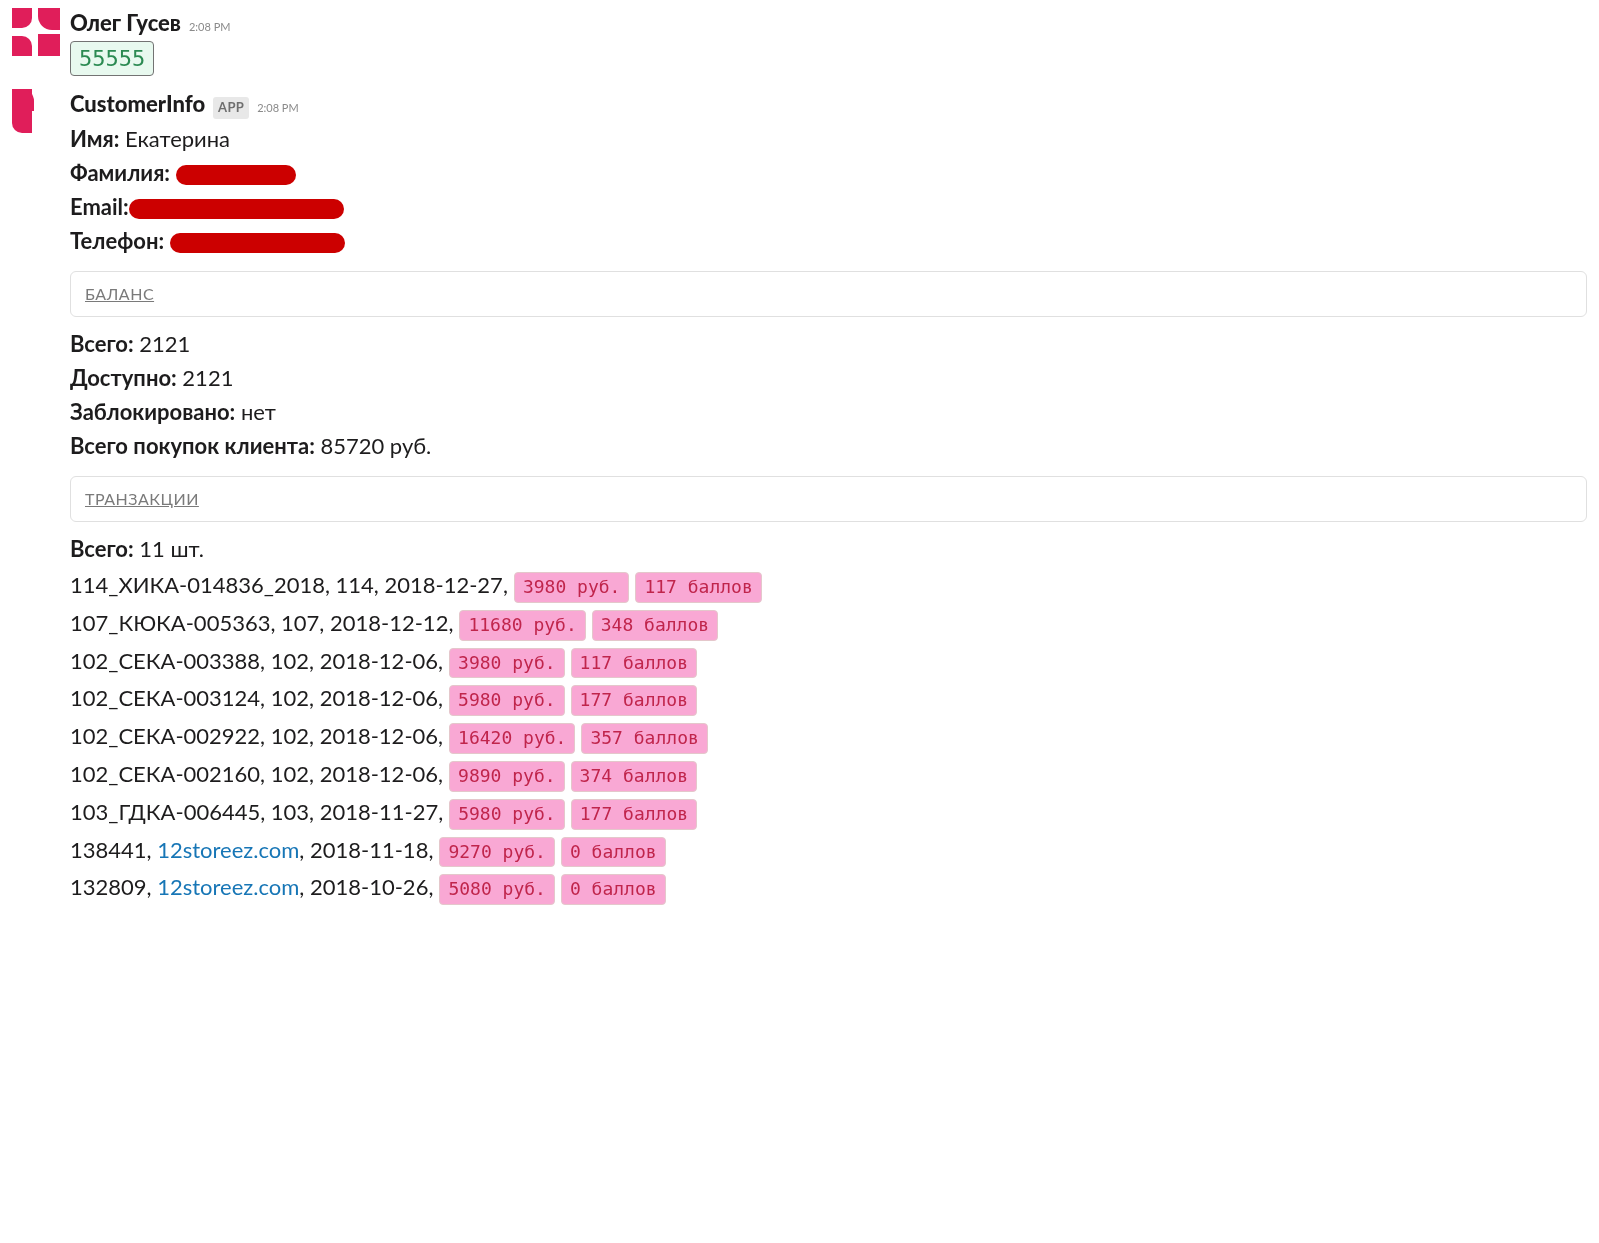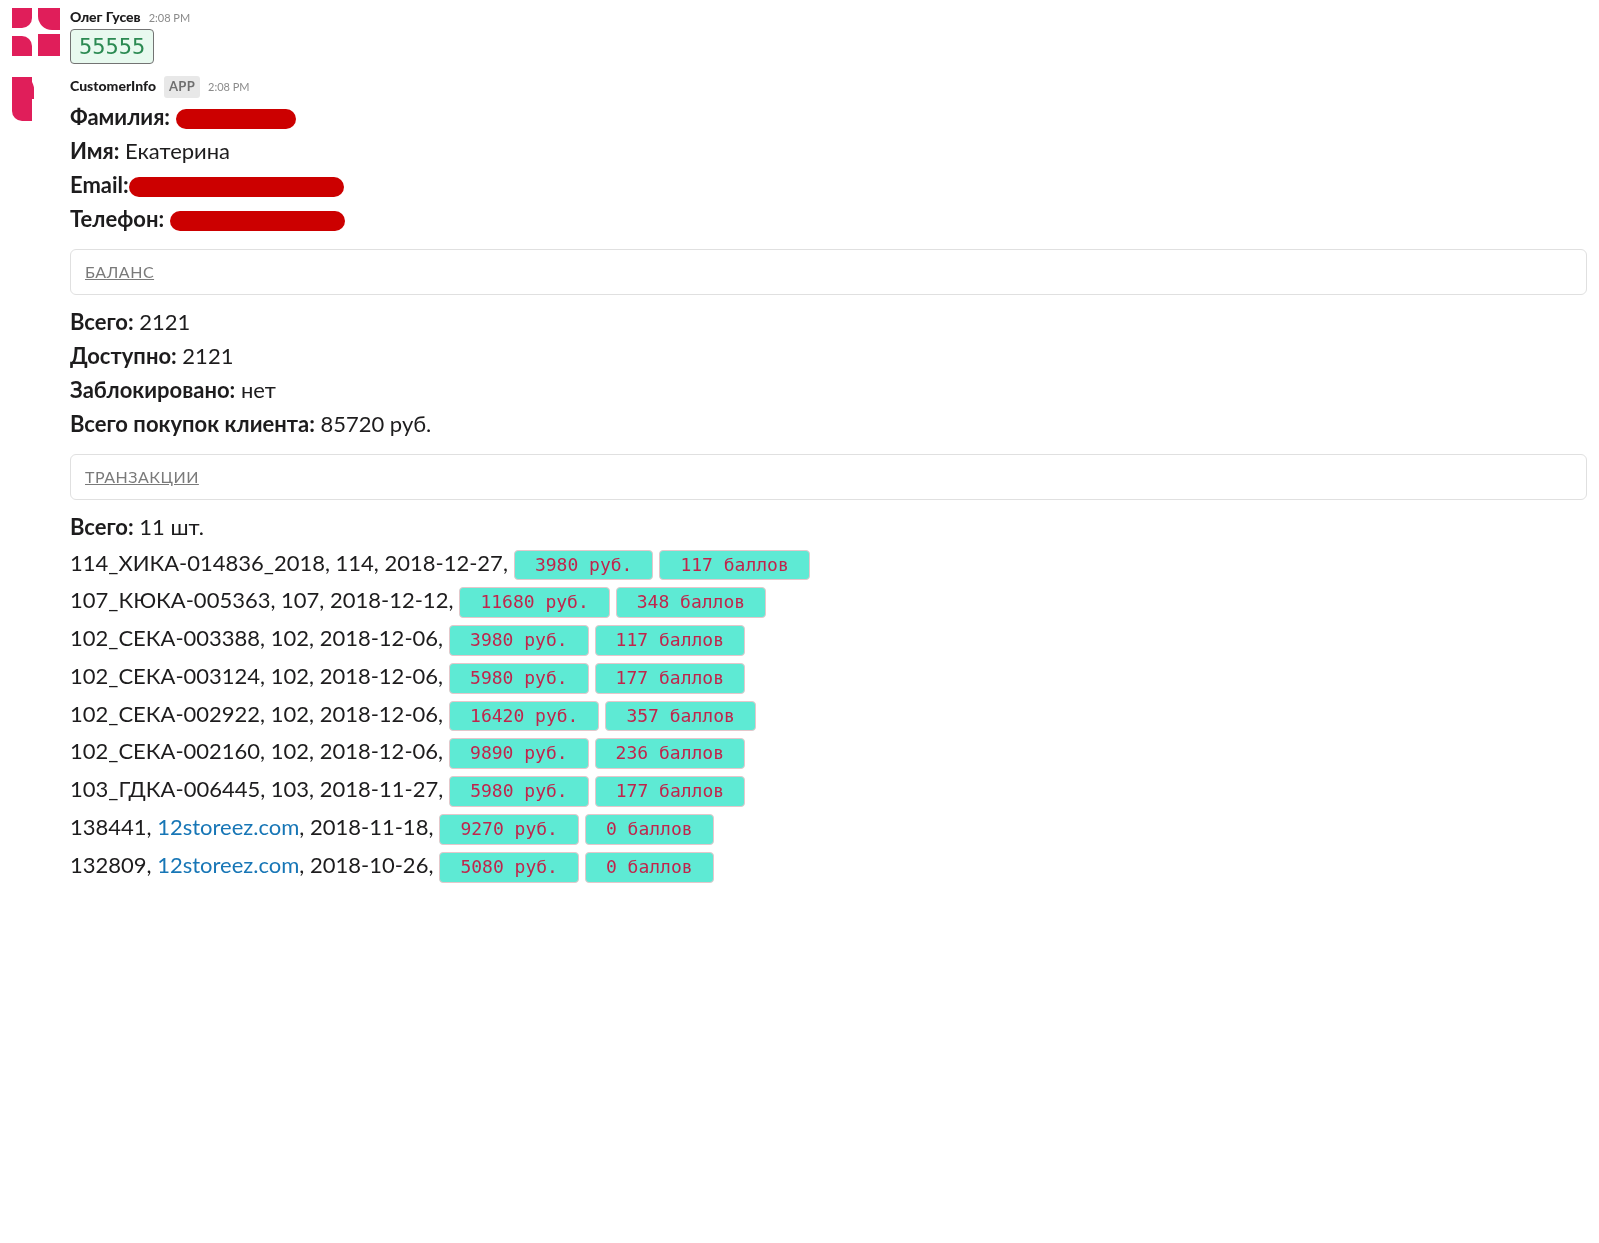--- a/index.html
+++ b/index.html
@@ -18,21 +18,21 @@
       background: #fff;
     }
     .avatar .a1 { position:absolute; top:0; left:0; width:20px; height:20px; background:#e01e5a; border-radius: 0 0 10px 0; }
     .avatar .a2 { position:absolute; top:0; right:0; width:22px; height:22px; background:#e01e5a; border-radius: 0 0 0 14px; }
     .avatar .a3 { position:absolute; bottom:0; left:0; width:20px; height:20px; background:#e01e5a; border-radius: 0 10px 0 0;}
     .avatar .a4 { position:absolute; bottom:0; right:0; width:22px; height:22px; background:#e01e5a; }
     .avatar2 .a1 { position:absolute; top:0; right:0; width:20px; height:44px; background:#e01e5a; border-radius:10px 0 0 10px; }
     .avatar2 .a2 { position:absolute; bottom:0; left:0; width:22px; height:22px; background:#e01e5a; border-radius:0 12px 0 0; }
     .body { flex: 1; }
     .header { display:flex; align-items: baseline; gap:8px; margin-bottom:2px;}
-    .sender { font-weight: 900; font-size:14px; color:#1d1c1d;}
+    .sender { font-weight: 900; font-size:22px; color:#1d1c1d;}
     .app-badge {
       display:inline-block; background:#e8e8e8; color:#6f6f6f;
       font-size:13px; font-weight:700; padding:1px 5px; border-radius:3px; letter-spacing:.3px;
       vertical-align: 2px;
     }
     .time { color:#8a8a8a; font-size:11px; }
     .code-pill {
       display:inline-block; background:#e8f9ef; color:#2b8a52; border:1px solid #737373;
       border-radius:4px; padding:0 8px; font-family: ui-monospace, Menlo, monospace;
       font-size:22px; line-height:1.5;
@@ -48,22 +48,22 @@
     .redact.w3 { width:175px; }
     .attach { margin-top:14px; }
     .attach-title {
       border:1px solid #e0e0e0; border-radius:6px; padding:10px 14px;
       color:#7a7a7a; font-size:16px; letter-spacing:.5px;text-decoration:underline;
     }
     .block { margin-top:10px; font-size:22px; }
     .tx-row { margin:3px 0; font-size:22px; }
     .tag {
       display:inline-block; border:1px solid #e4c7cb; border-radius:4px;
-      background:#5eead4; color:#c0254c; font-family: ui-monospace, Menlo, monospace;
-      font-size:18px; padding:0 20px; margin-left:6px; line-height:1.6;
+      background:#f9a8d4; color:#c0254c; font-family: ui-monospace, Menlo, monospace;
+      font-size:18px; padding:0 8px; margin-left:6px; line-height:1.6;
     }
     .link { color:#1776b6; }
   </style>
 </head>
 <body>
 
 <div class="msg">
   <div class="gutter">
     <div class="avatar">
       <span class="a1"></span>
@@ -90,22 +90,22 @@
         <span class="a2"></span>
     </div>
   </div>
   <div class="body">
     <div class="header">
       <span class="sender">CustomerInfo</span>
       <span class="app-badge">APP</span>
       <span class="time">2:08 PM</span>
     </div>
 
+    <div class="line"><span class="label">Имя:</span> <span>Екатерина</span></div>
     <div class="line"><span class="label">Фамилия:</span> <span class="redact w1"></span></div>
-    <div class="line"><span class="label">Имя:</span> <span>Екатерина</span></div>
     <div class="line"><span class="label">Email:</span><span class="redact w2"></span></div>
     <div class="line"><span class="label">Телефон:</span> <span class="redact w3"></span></div>
 
     <div class="attach">
       <div class="attach-title">БАЛАНС</div>
     </div>
     <div class="block">
       <div class="line"><span class="label">Всего:</span> <span>2121</span></div>
       <div class="line"><span class="label">Доступно:</span> <span>2121</span></div>
       <div class="line"><span class="label">Заблокировано:</span> <span>нет</span></div>
@@ -116,21 +116,21 @@
       <div class="attach-title">ТРАНЗАКЦИИ</div>
     </div>
     <div class="block">
       <div class="line"><span class="label">Всего:</span> <span>11 шт.</span></div>
       <div id="tx-rows">
           <div class="tx-row"><span>114_ХИКА-014836_2018, 114, 2018-12-27,</span><span class="tag">3980 руб.</span><span class="tag">117 баллов</span></div>
           <div class="tx-row"><span>107_КЮКА-005363, 107, 2018-12-12,</span><span class="tag">11680 руб.</span><span class="tag">348 баллов</span></div>
           <div class="tx-row"><span>102_СЕКА-003388, 102, 2018-12-06,</span><span class="tag">3980 руб.</span><span class="tag">117 баллов</span></div>
           <div class="tx-row"><span>102_СЕКА-003124, 102, 2018-12-06,</span><span class="tag">5980 руб.</span><span class="tag">177 баллов</span></div>
           <div class="tx-row"><span>102_СЕКА-002922, 102, 2018-12-06,</span><span class="tag">16420 руб.</span><span class="tag">357 баллов</span></div>
-          <div class="tx-row"><span>102_СЕКА-002160, 102, 2018-12-06,</span><span class="tag">9890 руб.</span><span class="tag">236 баллов</span></div>
+          <div class="tx-row"><span>102_СЕКА-002160, 102, 2018-12-06,</span><span class="tag">9890 руб.</span><span class="tag">374 баллов</span></div>
           <div class="tx-row"><span>103_ГДКА-006445, 103, 2018-11-27,</span><span class="tag">5980 руб.</span><span class="tag">177 баллов</span></div>
           <div class="tx-row"><span>138441, </span><span class="link">12storeez.com</span><span>, 2018-11-18,</span><span class="tag">9270 руб.</span><span class="tag">0 баллов</span></div>
           <div class="tx-row"><span>132809, </span><span class="link">12storeez.com</span><span>, 2018-10-26,</span><span class="tag">5080 руб.</span><span class="tag">0 баллов</span></div>
         </div>
     </div>
 
   </div>
 </div>
 
 </body></html>

